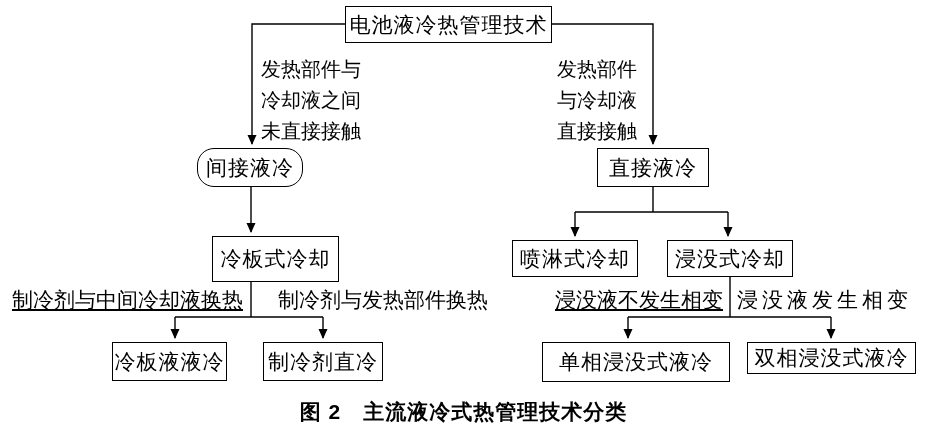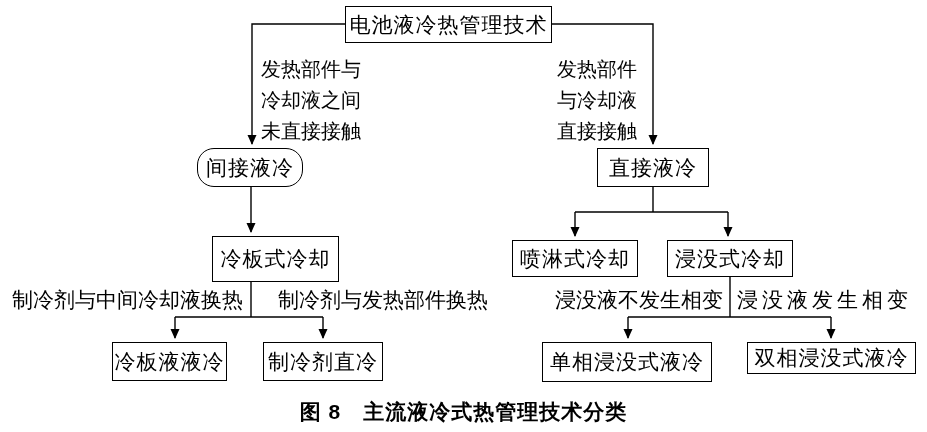--- a/index.html
+++ b/index.html
@@ -29,21 +29,21 @@
     position:absolute;
     font-size:21px;
     line-height:26px;
     white-space:nowrap;
   }
   .elabel.multiline {
     font-size:20px;
     line-height:31px;
     white-space:pre-line;
   }
-  .elabel.right-align { text-align:right; }
+  .elabel.right-align { text-align:right;text-decoration:underline; }
   .caption {
     position:absolute;
     left:0; right:0; top:398px;
     text-align:center;
     font-family:"Liberation Sans","DejaVu Sans",sans-serif;
     font-weight:bold;
     font-size:21px;
     letter-spacing:1px;
   }
 </style>
@@ -86,35 +86,35 @@
   <div class="node" style="left:188px;top:236px;width:127px;height:46px;margin-left:24px;">冷板式冷却</div>
 
   <div class="node" style="left:512px;top:240px;width:126px;height:37px;text-align:center;">喷淋式冷却</div>
 
   <div class="node" style="left:667px;top:240px;width:126px;height:37px;">浸没式冷却</div>
 
   <div class="node" style="left:112px;top:342px;width:115px;height:39px;">冷板液液冷</div>
 
   <div class="node" style="left:263px;top:342px;width:120px;height:39px;">制冷剂直冷</div>
 
-  <div class="node" style="left:542px;top:342px;width:170px;height:40px;font-family:Liberation Mono, monospace;">单相浸没式液冷</div>
+  <div class="node" style="left:542px;top:342px;width:188px;height:40px;font-family:Liberation Mono, monospace;">单相浸没式液冷</div>
 
   <div class="node" style="left:747px;top:342px;width:169px;height:32px;">双相浸没式液冷</div>
 
   <div class="elabel multiline" style="left:261px;top:54px;">发热部件与
 冷却液之间
 未直接接触</div>
 
   <div class="elabel multiline" style="left:557px;top:54px;">发热部件
 与冷却液
 直接接触</div>
 
   <div class="elabel right-align" style="left:0px;top:287px;width:243px;">制冷剂与中间冷却液换热</div>
 
   <div class="elabel" style="left:258px;top:287px;margin-left:20px;">制冷剂与发热部件换热</div>
 
   <div class="elabel right-align" style="left:503px;top:287px;width:220px;">浸没液不发生相变</div>
 
   <div class="elabel" style="left:737px;top:287px;letter-spacing:4px;">浸没液发生相变</div>
 
-  <div class="caption">图 8　主流液冷式热管理技术分类</div>
+  <div class="caption">图 2　主流液冷式热管理技术分类</div>
 
 </div>
 
 </body></html>

